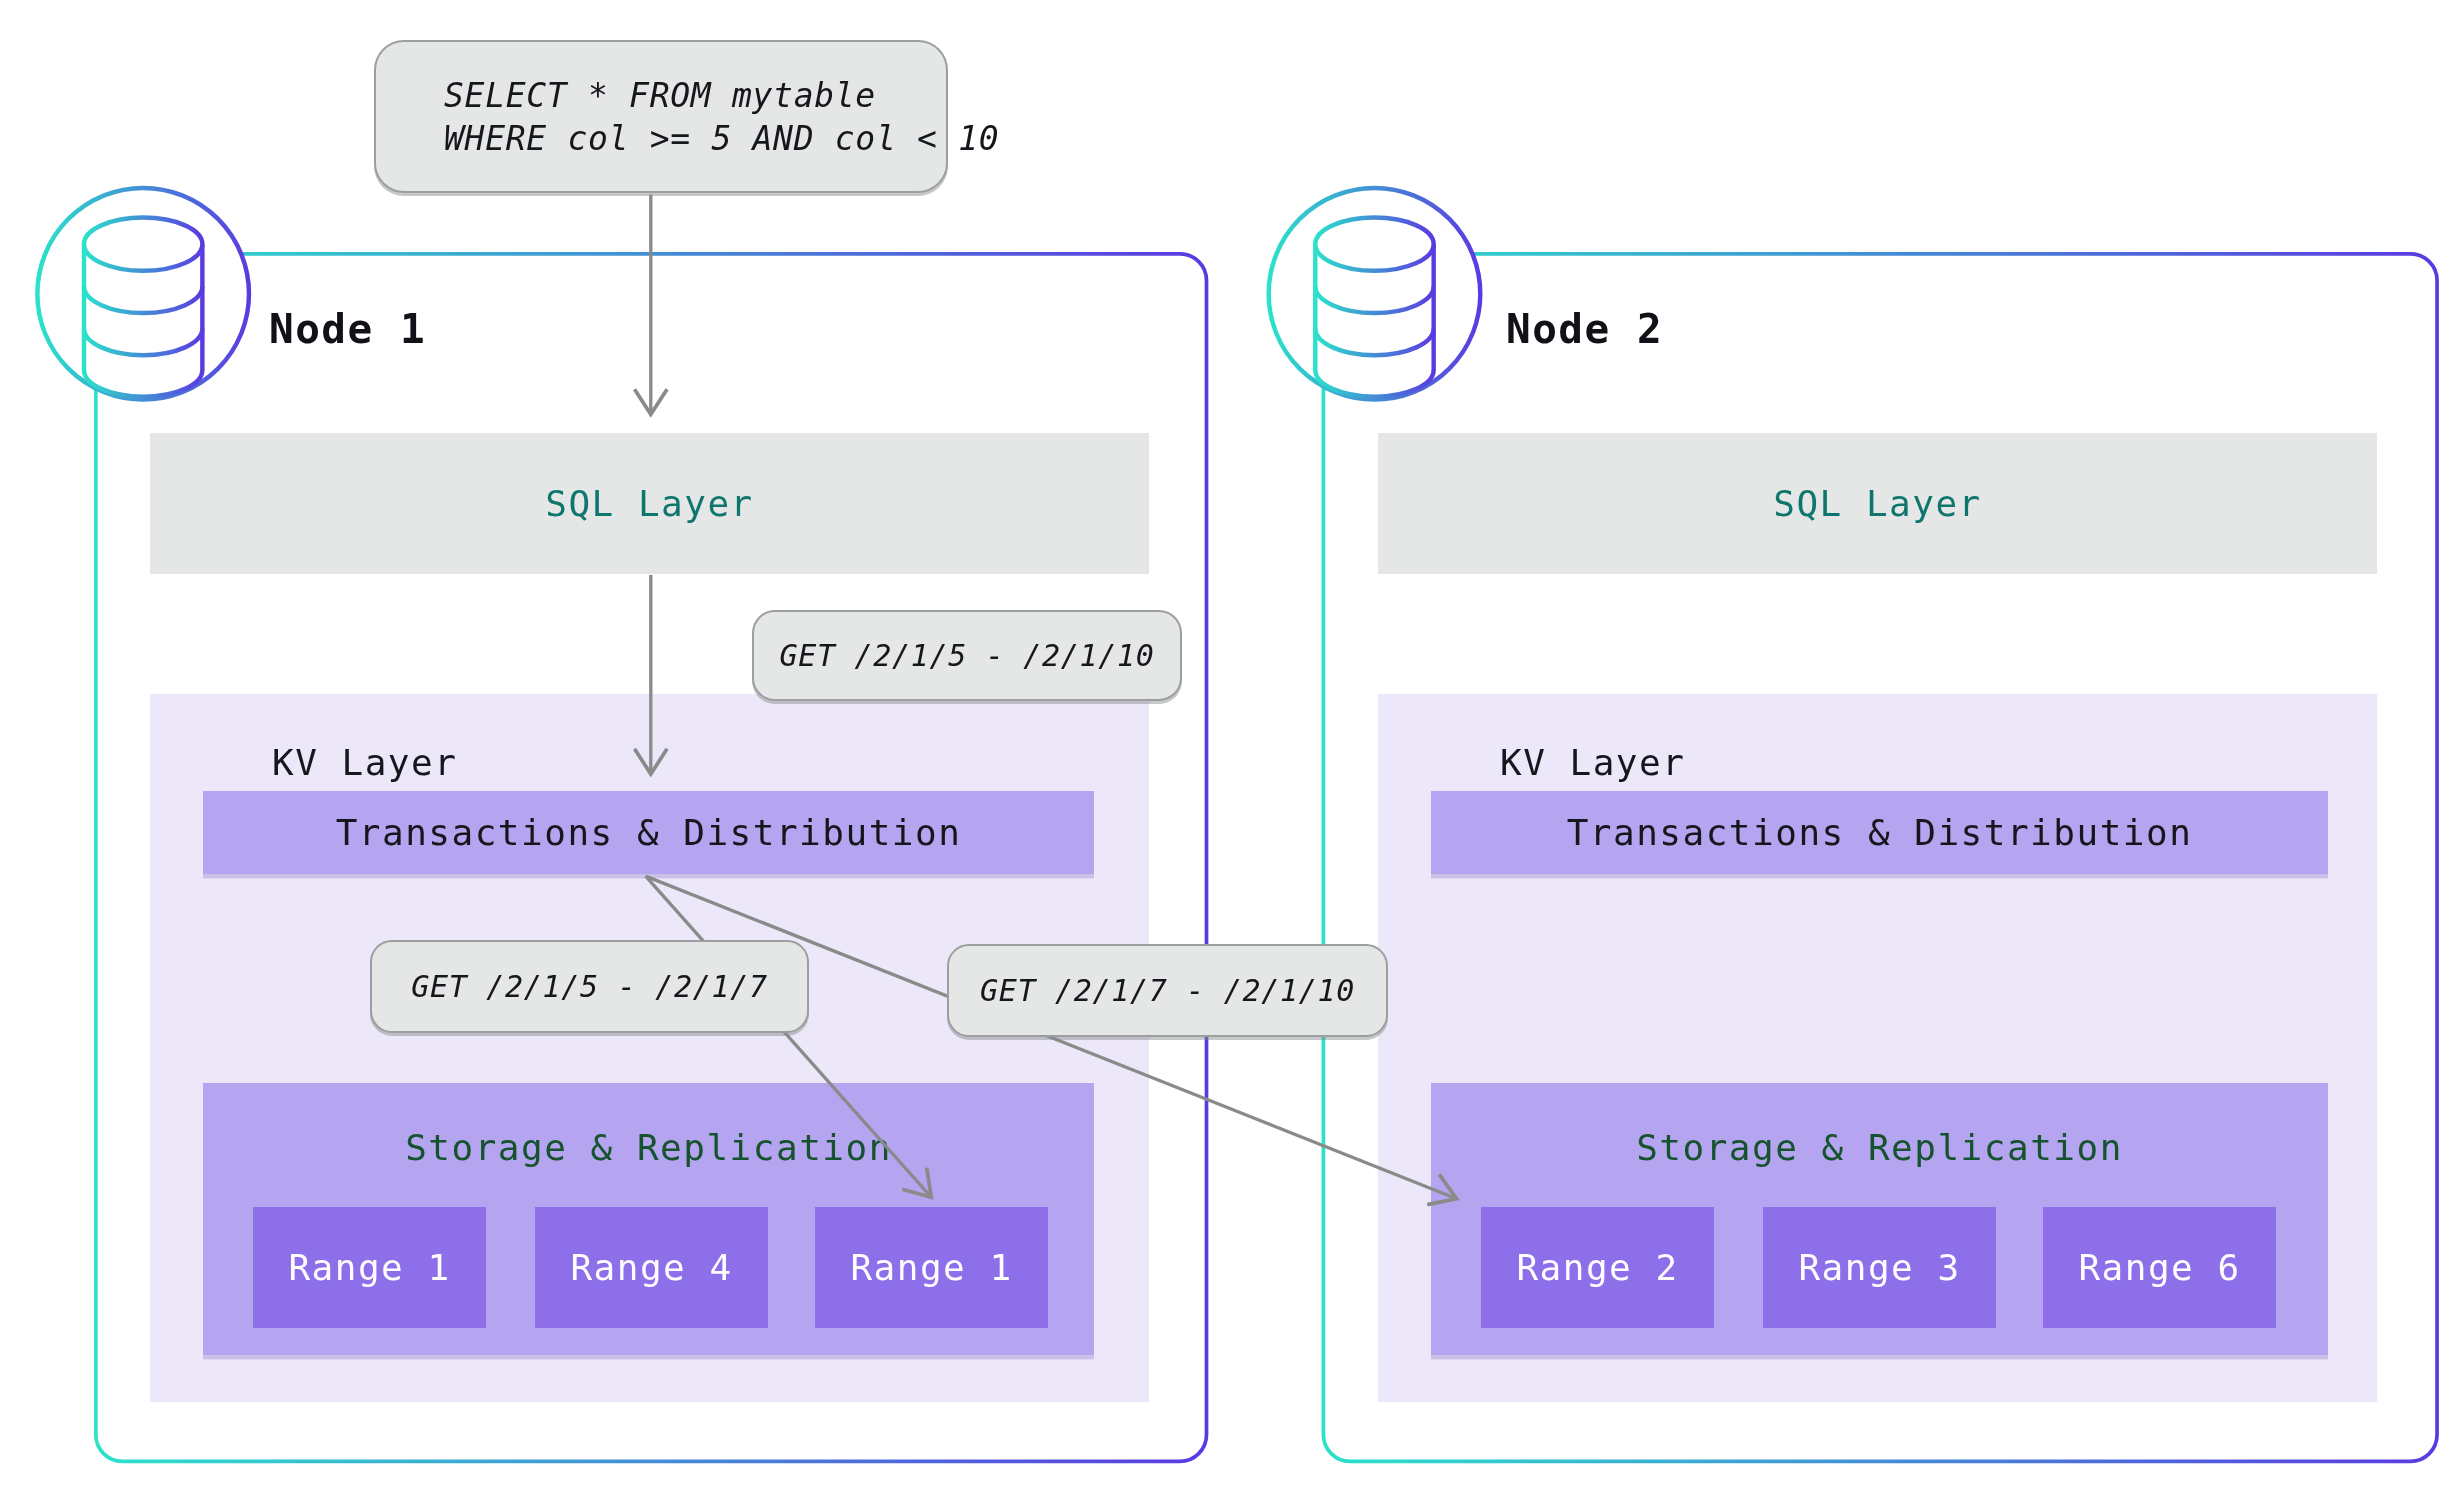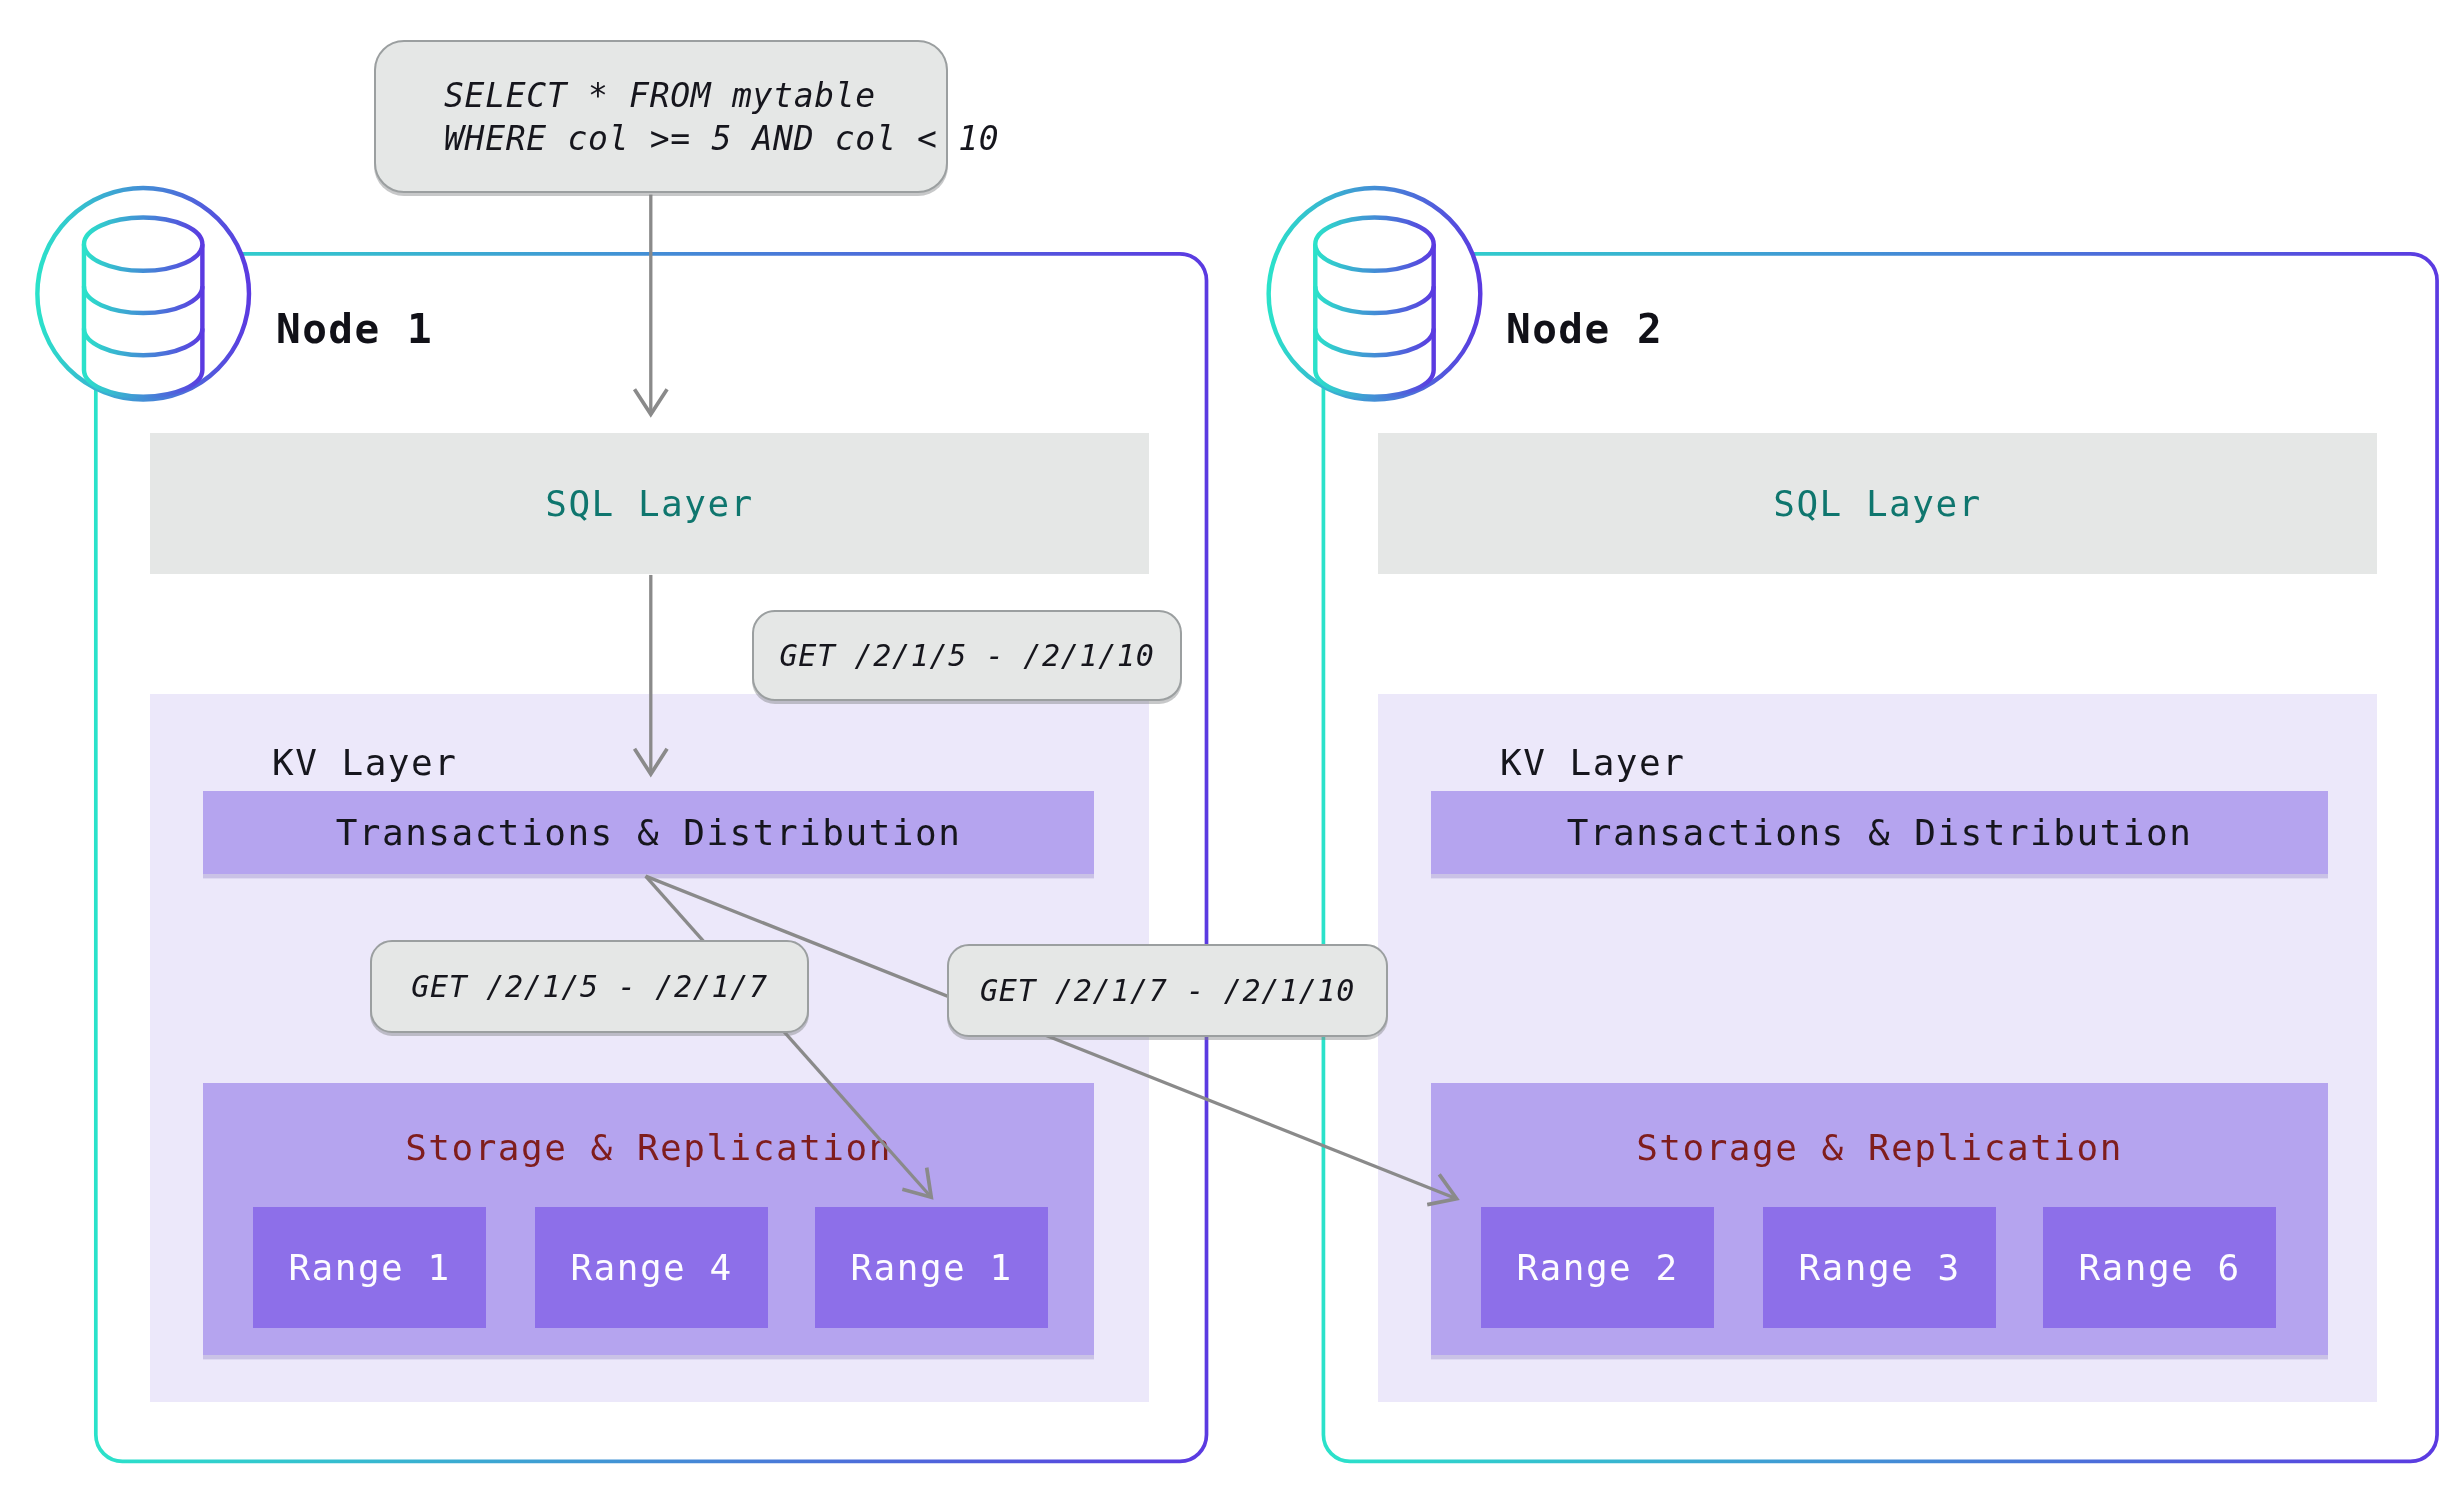--- a/index.html
+++ b/index.html
@@ -40,21 +40,21 @@
     box-shadow:0 4.4px 0 rgba(100,80,170,0.25);
     display:flex;align-items:center;justify-content:center;
     font-size:36px;color:#16161d;letter-spacing:1.5px;
   }
   .storage-box{
     background:#b5a4ef;
     box-shadow:0 4.4px 0 rgba(100,80,170,0.25);
   }
   .storage-label{
     position:absolute;left:0;right:0;top:44px;
-    text-align:center;font-size:36px;color:#7f1d1d;letter-spacing:1.5px;
+    text-align:center;font-size:36px;color:#14532d;letter-spacing:1.5px;
   }
   .range-box{
     position:absolute;
     background:#8d6fe9;
     display:flex;align-items:center;justify-content:center;
     font-size:36px;color:#fdfcff;letter-spacing:1.5px;
     width:233px;height:121px;top:124px;
   }
   .bubble{
     position:absolute;
@@ -108,21 +108,21 @@
       <circle cx="1857" cy="397" r="143" fill="#ffffff" stroke="url(#nodegrad)" stroke-width="6"></circle>
       <path d="M 1777 330 V 500 a 80 36 0 0 0 160 0 V 330" fill="none" stroke="url(#nodegrad)" stroke-width="6"></path>
       <path d="M 1777 387 a 80 36 0 0 0 160 0" fill="none" stroke="url(#nodegrad)" stroke-width="6"></path>
       <path d="M 1777 444 a 80 36 0 0 0 160 0" fill="none" stroke="url(#nodegrad)" stroke-width="6"></path>
       <ellipse cx="1857" cy="330" rx="80" ry="36" fill="#ffffff" stroke="url(#nodegrad)" stroke-width="6"></ellipse>
     </g>
   </svg>
 
   <div class="layer boxes">
 
-    <div class="abs node-title" style="left:276px;top:305px;">Node 1</div>
+    <div class="abs node-title" style="left:269px;top:305px;">Node 1</div>
 
     <div class="abs gray-box" style="left:150px;top:433px;width:999px;height:141px;">
       <span>SQL Layer</span>
     </div>
 
     <div class="abs kv-bg" style="left:150px;top:694px;width:999px;height:708px;"></div>
     <div class="abs kv-label" style="left:272px;top:742px;">KV Layer</div>
 
     <div class="abs purple-box" style="left:203px;top:791px;width:891px;height:83px;">
       <span>Transactions &amp; Distribution</span>

